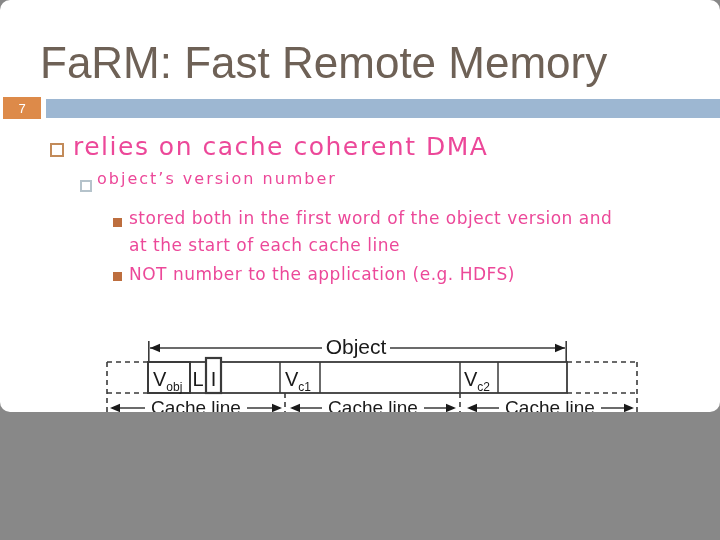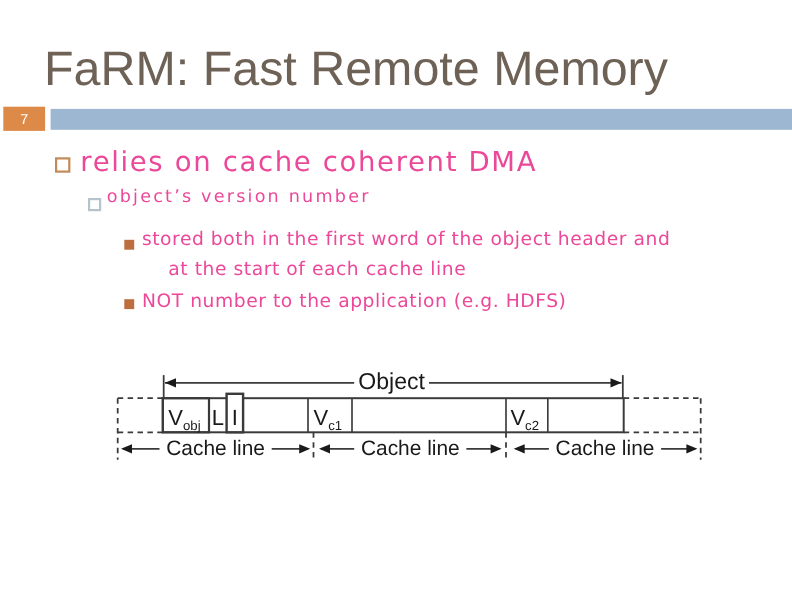--- a/index.html
+++ b/index.html
@@ -1,18 +1,18 @@
 <!DOCTYPE html>
 <html><head>
 <meta charset="utf-8">
 <style>
   html,body{margin:0;padding:0;background:#888;}
   .slide{
-    position:relative;width:720px;height:540px;background:#ffffff;
-    font-family:"DejaVu Sans",sans-serif;overflow:hidden;
+    position:relative;width:720px;height:412px;background:#ffffff;
+    font-family:"DejaVu Sans",sans-serif;overflow:hidden;border-radius:10px;
   }
   .abs{position:absolute;}
   .title{
     left:40px;top:41px;
     font-family:"Liberation Sans",sans-serif;
     font-size:44px;line-height:1;color:#6e6156;
     white-space:nowrap;letter-spacing:0px;
   }
   .num-box{
     left:3px;top:97px;width:38px;height:22px;background:#dd8a49;
@@ -21,21 +21,21 @@
   .num-box span{
     color:#ffffff;font-size:13px;line-height:1;
     font-family:"Liberation Sans",sans-serif;
   }
   .accent-bar{left:46px;top:99px;width:674px;height:19px;background:#9db7d2;}
   .bullet-line{color:#ec4899;white-space:nowrap;line-height:1.15;}
   .l1{left:73px;top:133px;font-size:25px;letter-spacing:1.5px;}
   .l2{left:97px;top:170px;font-size:16px;letter-spacing:2px;}
   .l3{font-size:17px;letter-spacing:0.5px;}
   .l3a1{left:129px;top:209px;}
-  .l3a2{left:129px;top:236px;margin-left:24px;}
+  .l3a2{left:129px;top:236px;}
   .l3b{left:129px;top:265px;}
   .sq1{left:50px;top:143px;width:10px;height:10px;border:2px solid #c28a59;background:#fff;}
   .sq2{left:80px;top:180px;width:8px;height:8px;border:2px solid #b5c3cb;background:#fff;}
   .sq3{width:9px;height:9px;background:#bd6e3e;}
   .sq3a{left:113px;top:218px;}
   .sq3b{left:113px;top:272px;}
   .diagram{left:0;top:330px;}
   svg text{fill:#1a1a1a;font-family:"Liberation Sans",sans-serif;}
 </style>
 </head>
@@ -50,21 +50,21 @@
   </div>
   <div class="abs accent-bar"></div>
 
   <div class="abs sq1"></div>
   <div class="abs bullet-line l1">relies on cache coherent DMA</div>
 
   <div class="abs sq2"></div>
   <div class="abs bullet-line l2">object’s version number</div>
 
   <div class="abs sq3 sq3a"></div>
-  <div class="abs bullet-line l3 l3a1">stored both in the first word of the object header and</div>
+  <div class="abs bullet-line l3 l3a1">stored both in the first word of the object version and</div>
   <div class="abs bullet-line l3 l3a2">at the start of each cache line</div>
 
   <div class="abs sq3 sq3b"></div>
   <div class="abs bullet-line l3 l3b">NOT number to the application (e.g. HDFS)</div>
 
   <svg class="abs diagram" width="720" height="110" viewBox="0 0 720 110">
     <g stroke="#3a3a3a" fill="none">
 
       <line x1="150" y1="18" x2="565" y2="18" stroke-width="1.6"></line>
       <line x1="148.8" y1="11" x2="148.8" y2="32" stroke-width="1.6"></line>

